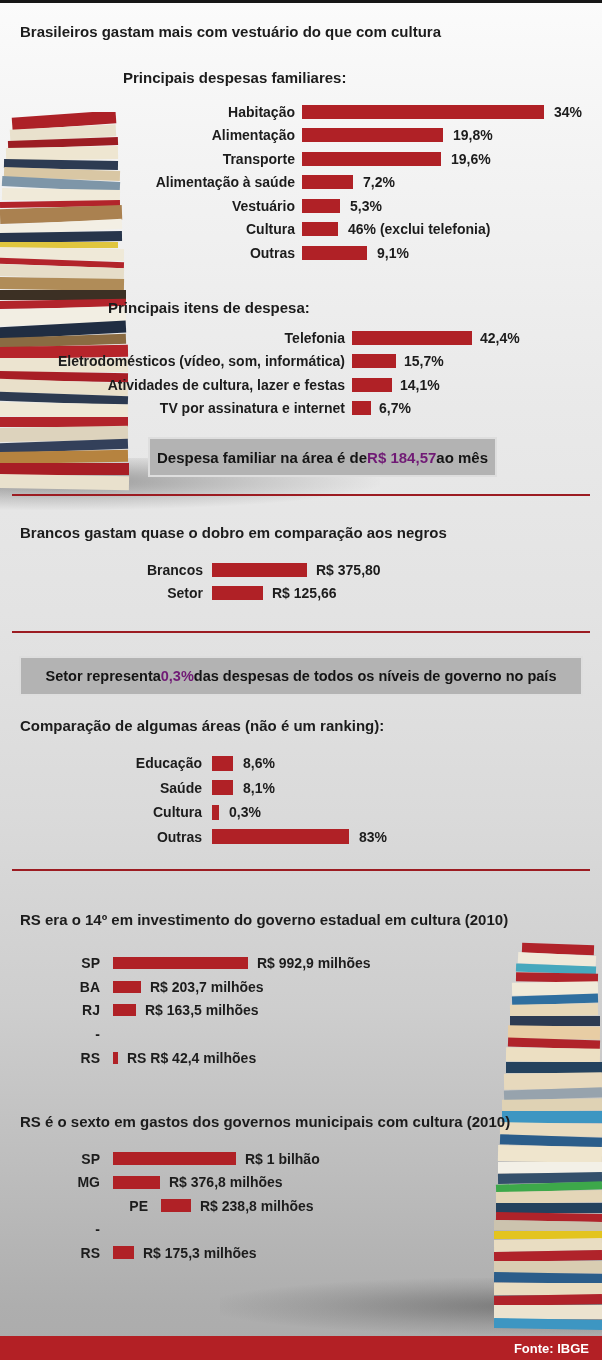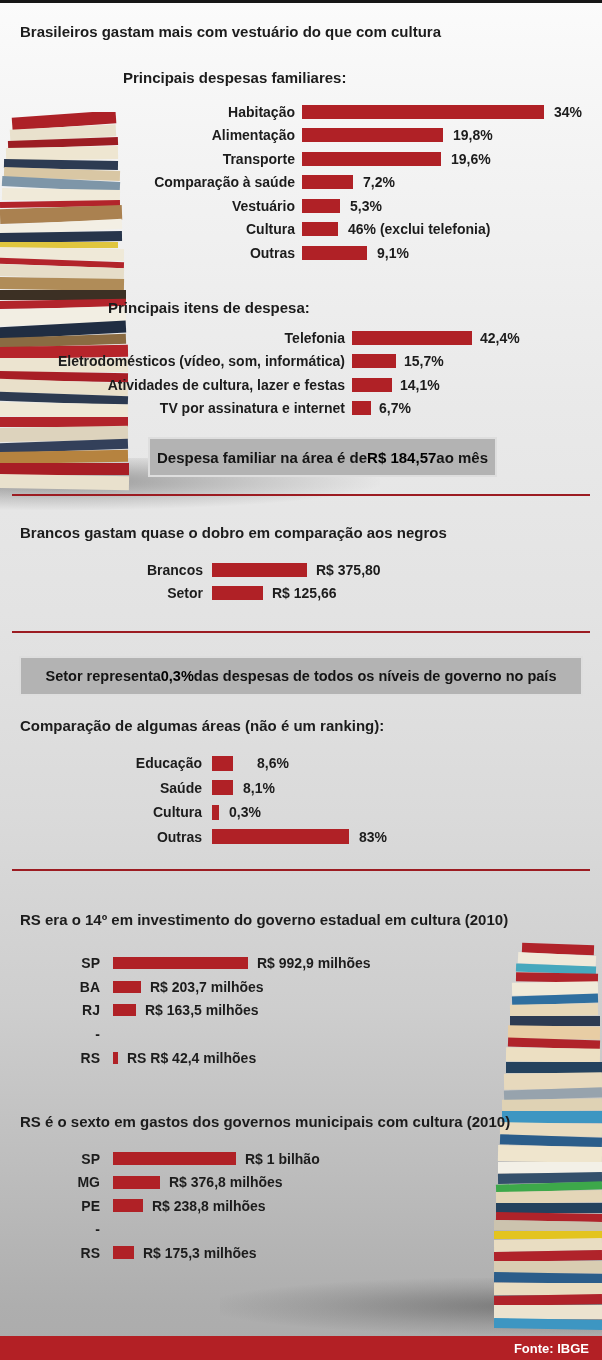--- a/index.html
+++ b/index.html
@@ -20,21 +20,21 @@
   .chart{position:absolute;left:0;width:602px;}
   .crow{display:flex;align-items:center;}
   .cat{flex:none;text-align:right;font-weight:bold;font-size:14px;color:#1c1c1c;white-space:nowrap;}
   .bar{flex:none;}
   .val{flex:none;font-weight:bold;font-size:14px;color:#1c1c1c;white-space:nowrap;}
   .divider{position:absolute;left:12px;width:578px;height:2px;background:#9c1c22;}
   .d1{top:494px;} .d2{top:631px;} .d3{top:869px;}
   .graybox{position:absolute;background:#b3b3b3;border:2px solid #dedede;display:flex;align-items:center;justify-content:center;font-weight:bold;color:#141414;white-space:nowrap;}
   .box1{left:148px;top:437px;width:345px;height:36px;font-size:15px;}
   .box2{left:19px;top:656px;width:560px;height:36px;font-size:14.5px;}
-  .red{color:#000000;}
+  .red{color:#701a75;}
   .books{position:absolute;}
   .books-left{left:-6px;top:112px;}
   .books-right{left:494px;top:942px;}
   .shadow{position:absolute;pointer-events:none;}
   .shadow-left{left:-40px;top:458px;width:420px;height:52px;background:radial-gradient(ellipse at 22% 45%,rgba(35,35,35,.42),rgba(70,70,70,.18) 45%,rgba(0,0,0,0) 72%);}
   .shadow-right{left:220px;top:1278px;width:390px;height:56px;background:radial-gradient(ellipse at 80% 50%,rgba(35,35,35,.38),rgba(70,70,70,.16) 48%,rgba(0,0,0,0) 75%);}
   .footer{position:absolute;left:0;top:1336px;width:602px;height:24px;background:#b32025;display:flex;align-items:center;justify-content:flex-end;}
   .footer span{color:#fff;font-weight:bold;font-size:13px;margin-right:13px;}
 </style>
 </head>
@@ -138,21 +138,21 @@
         <span class="cat" style="width: 295px;">Alimentação</span>
         <div class="bar" style="width: 141px; height: 14px; margin-left: 7px; background: rgb(176, 33, 38);"></div>
         <span class="val" style="margin-left: 10px;">19,8%</span>
       </div>
       <div class="crow" style="height: 23.5px;">
         <span class="cat" style="width: 295px;">Transporte</span>
         <div class="bar" style="width: 139px; height: 14px; margin-left: 7px; background: rgb(176, 33, 38);"></div>
         <span class="val" style="margin-left: 10px;">19,6%</span>
       </div>
       <div class="crow" style="height: 23.5px;">
-        <span class="cat" style="width: 295px;">Comparação à saúde</span>
+        <span class="cat" style="width: 295px;">Alimentação à saúde</span>
         <div class="bar" style="width: 51px; height: 14px; margin-left: 7px; background: rgb(176, 33, 38);"></div>
         <span class="val" style="margin-left: 10px;">7,2%</span>
       </div>
       <div class="crow" style="height: 23.5px;">
         <span class="cat" style="width: 295px;">Vestuário</span>
         <div class="bar" style="width: 38px; height: 14px; margin-left: 7px; background: rgb(176, 33, 38);"></div>
         <span class="val" style="margin-left: 10px;">5,3%</span>
       </div>
       <div class="crow" style="height: 23.5px;">
         <span class="cat" style="width: 295px;">Cultura</span>
@@ -218,21 +218,21 @@
     <span>Setor representa </span>
       <span class="red">0,3%</span>
       <span> das despesas de todos os níveis de governo no país</span>
   </div>
 
   <div class="h h-c3">Comparação de algumas áreas (não é um ranking):</div>
   <div class="chart" style="top: 751px;">
       <div class="crow" style="height: 24.5px;">
         <span class="cat" style="width: 202px;">Educação</span>
         <div class="bar" style="width: 21px; height: 15px; margin-left: 10px; background: rgb(176, 33, 38);"></div>
-        <span class="val" style=" padding-left: 24px;">8,6%</span>
+        <span class="val" style="margin-left: 10px;">8,6%</span>
       </div>
       <div class="crow" style="height: 24.5px;">
         <span class="cat" style="width: 202px;">Saúde</span>
         <div class="bar" style="width: 21px; height: 15px; margin-left: 10px; background: rgb(176, 33, 38);"></div>
         <span class="val" style="margin-left: 10px;">8,1%</span>
       </div>
       <div class="crow" style="height: 24.5px;">
         <span class="cat" style="width: 202px;">Cultura</span>
         <div class="bar" style="width: 7px; height: 15px; margin-left: 10px; background: rgb(176, 33, 38);"></div>
         <span class="val" style="margin-left: 10px;">0,3%</span>
@@ -278,21 +278,21 @@
       <div class="crow" style="height: 23.5px;">
         <span class="cat" style="width: 100px;">SP</span>
         <div class="bar" style="width: 123px; height: 13px; margin-left: 13px; background: rgb(176, 33, 38);"></div>
         <span class="val" style="margin-left: 9px;">R$ 1 bilhão</span>
       </div>
       <div class="crow" style="height: 23.5px;">
         <span class="cat" style="width: 100px;">MG</span>
         <div class="bar" style="width: 47px; height: 13px; margin-left: 13px; background: rgb(176, 33, 38);"></div>
         <span class="val" style="margin-left: 9px;">R$ 376,8 milhões</span>
       </div>
-      <div class="crow" style="height: 23.5px;">
+      <div class="crow" style="height: 23.5px; padding-left: 48px;">
         <span class="cat" style="width: 100px;">PE</span>
         <div class="bar" style="width: 30px; height: 13px; margin-left: 13px; background: rgb(176, 33, 38);"></div>
         <span class="val" style="margin-left: 9px;">R$ 238,8 milhões</span>
       </div>
       <div class="crow" style="height: 23.5px;">
         <span class="cat" style="width: 100px;">-</span>
       </div>
       <div class="crow" style="height: 23.5px;">
         <span class="cat" style="width: 100px;">RS</span>
         <div class="bar" style="width: 21px; height: 13px; margin-left: 13px; background: rgb(176, 33, 38);"></div>

